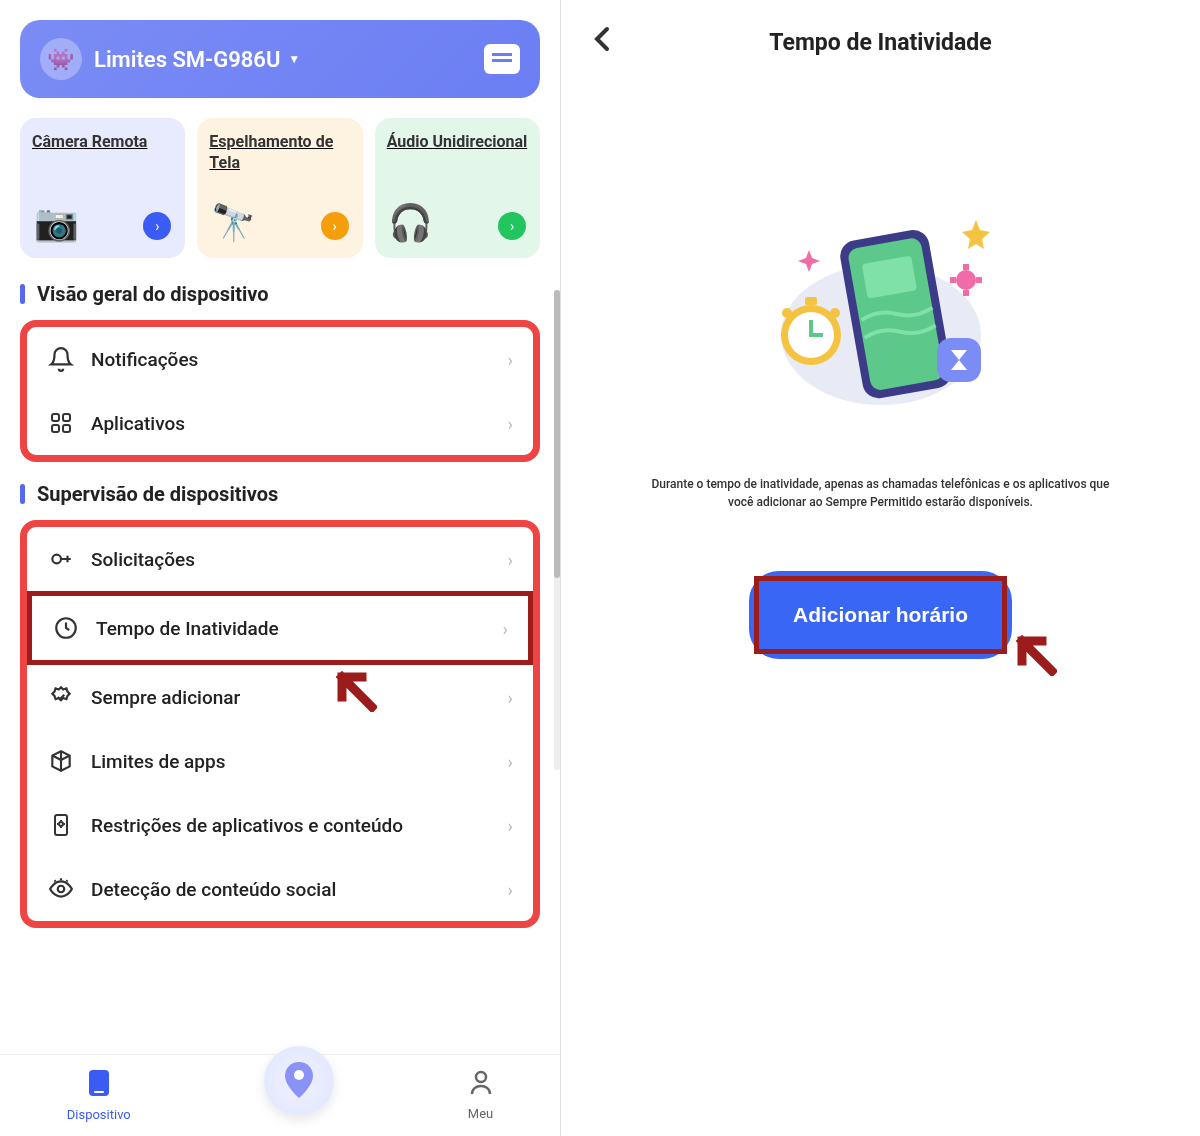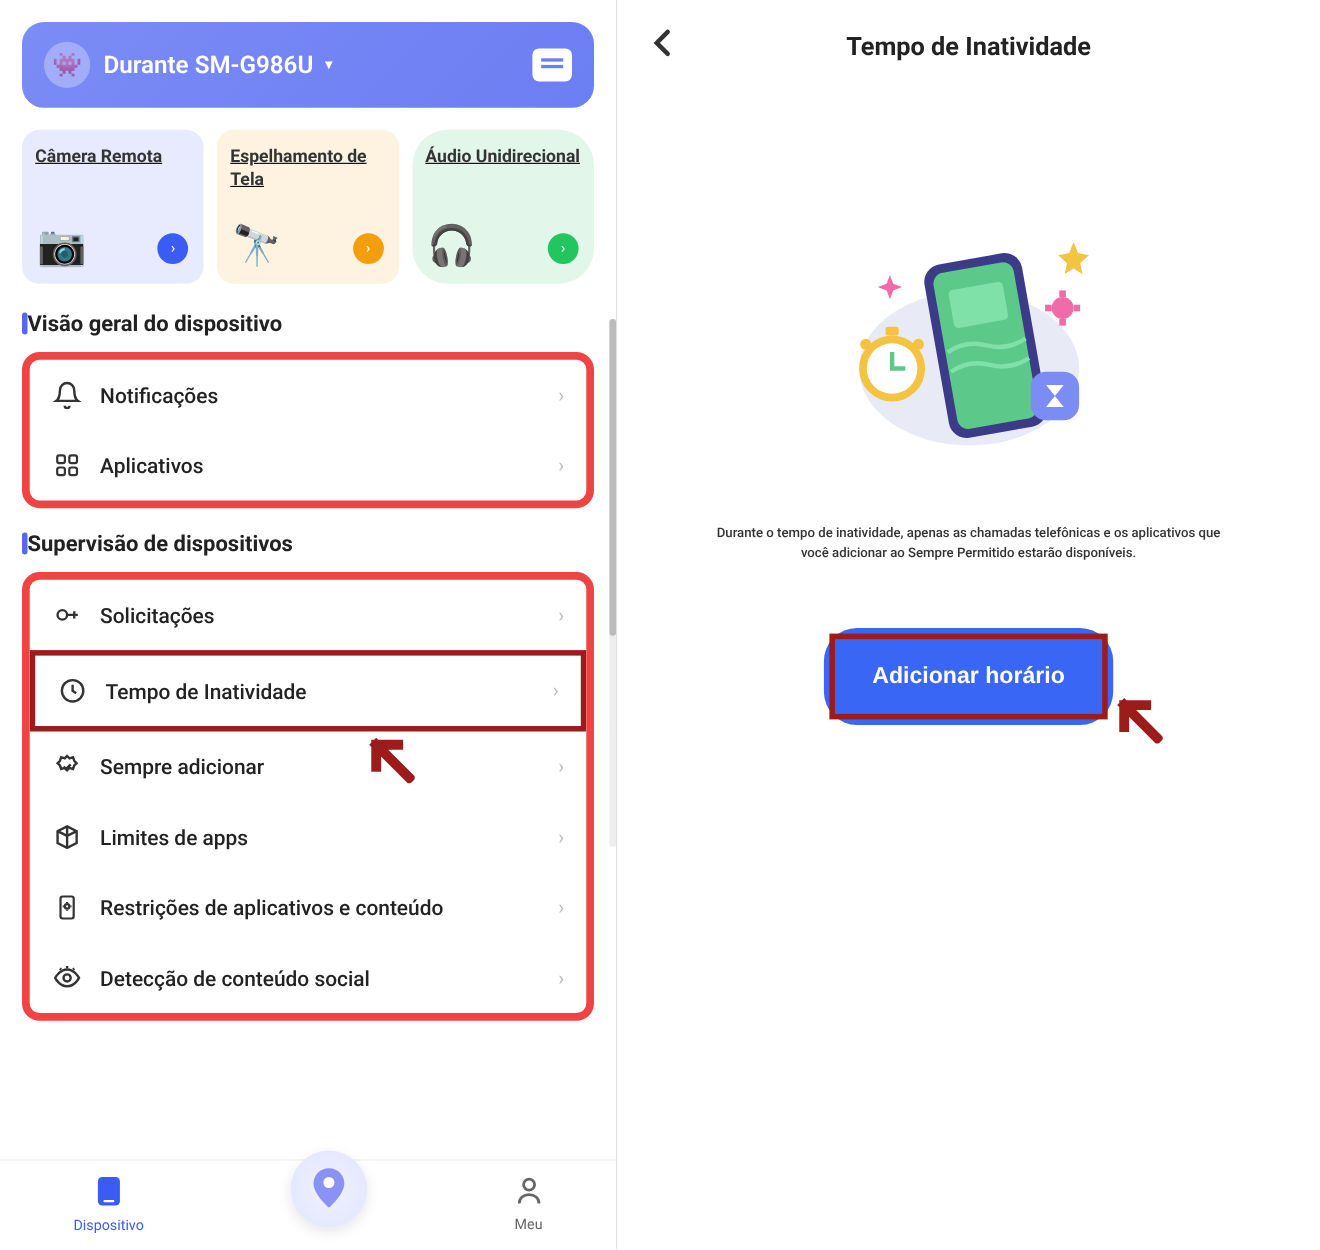--- a/index.html
+++ b/index.html
@@ -79,21 +79,21 @@
     .feature-card {
       flex: 1;
       border-radius: 16px;
       padding: 14px 12px;
       position: relative;
       min-height: 140px;
       text-decoration: underline;
     }
     .feature-card.purple { background: #e8ebfd; }
     .feature-card.orange { background: #fdf3e0; }
-    .feature-card.green { background: #e3f6ea; border-radius: 32px; }
+    .feature-card.green { background: #e3f6ea; }
     .feature-card-title {
       font-size: 16px;
       font-weight: 700;
       color: #333;
       line-height: 1.3;
       margin-bottom: 12px;
     }
     .feature-icon {
       position: absolute;
       bottom: 14px;
@@ -113,21 +113,21 @@
       color: #fff;
       font-size: 14px;
     }
     .feature-arrow.blue { background: #3b5bf5; }
     .feature-arrow.org { background: #f59e0b; }
     .feature-arrow.grn { background: #22c55e; }
     
     .section-header {
       display: flex;
       align-items: center;
-      gap: 0;
+      gap: 12px;
       margin: 8px 0 14px;
     }
     .section-bar {
       width: 5px;
       height: 20px;
       background: #5568f1;
       border-radius: 3px;
     }
     .section-title {
       font-size: 20px;
@@ -290,21 +290,21 @@
   </style>
 </head>
 <body>
 
 <div class="left-panel">
   <div class="scroll-content">
 
     <div class="device-header">
       <div class="avatar">👾</div>
       <div class="device-title">
-        <span>Durante SM-G986U</span>
+        <span>Limites SM-G986U</span>
         <span class="chevron-down">▼</span>
       </div>
       <div class="chat-icon"></div>
     </div>
 
     <div class="feature-cards">
       <div class="feature-card purple">
         <div class="feature-card-title">Câmera Remota</div>
         <div class="feature-icon">📷</div>
         <div class="feature-arrow blue">›</div>

